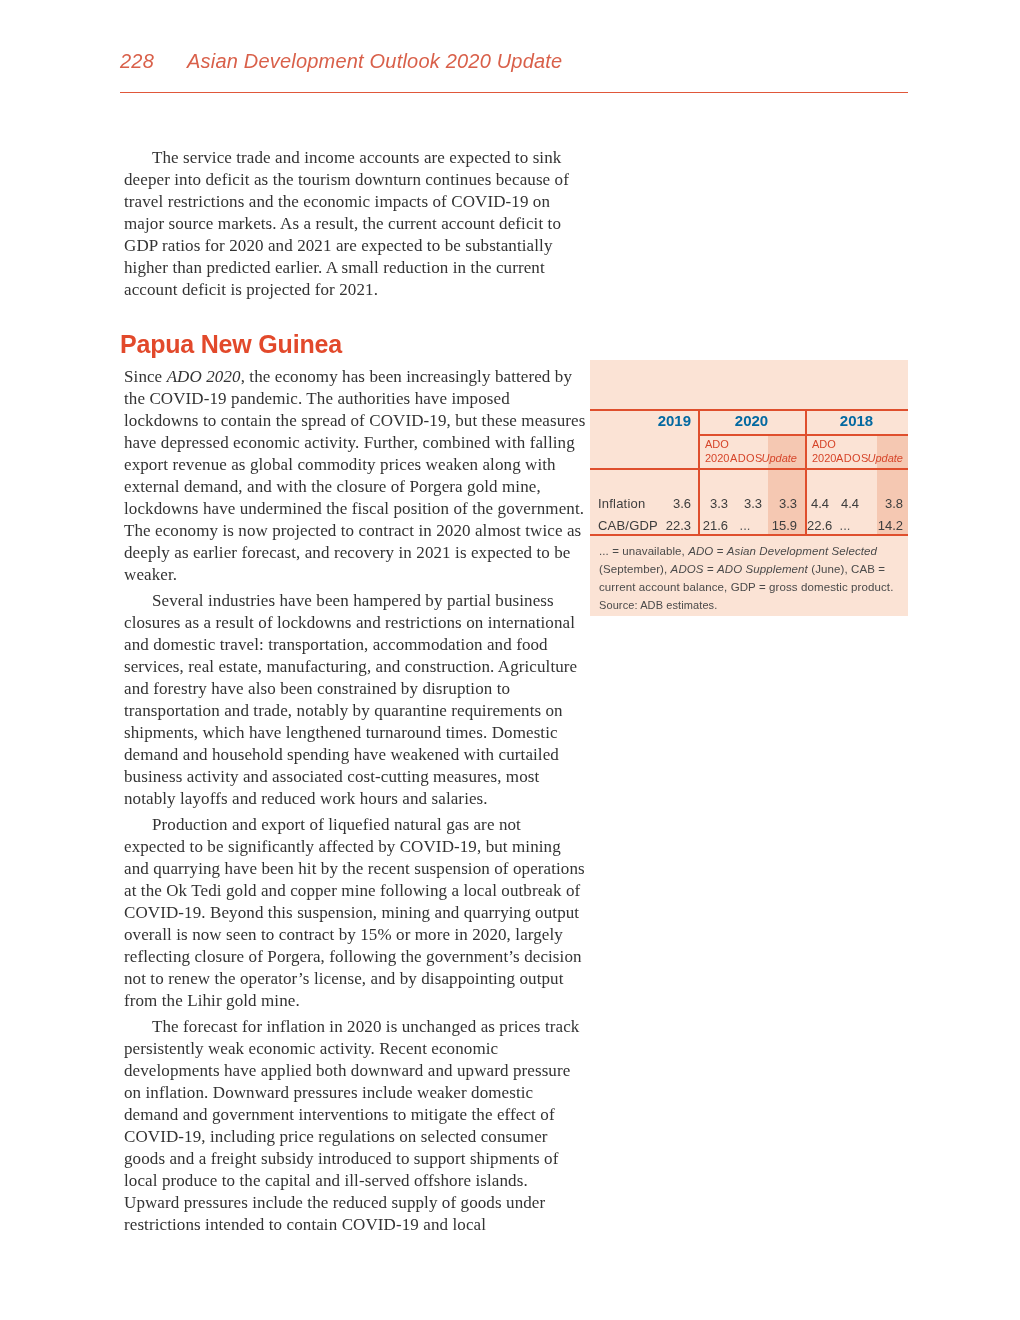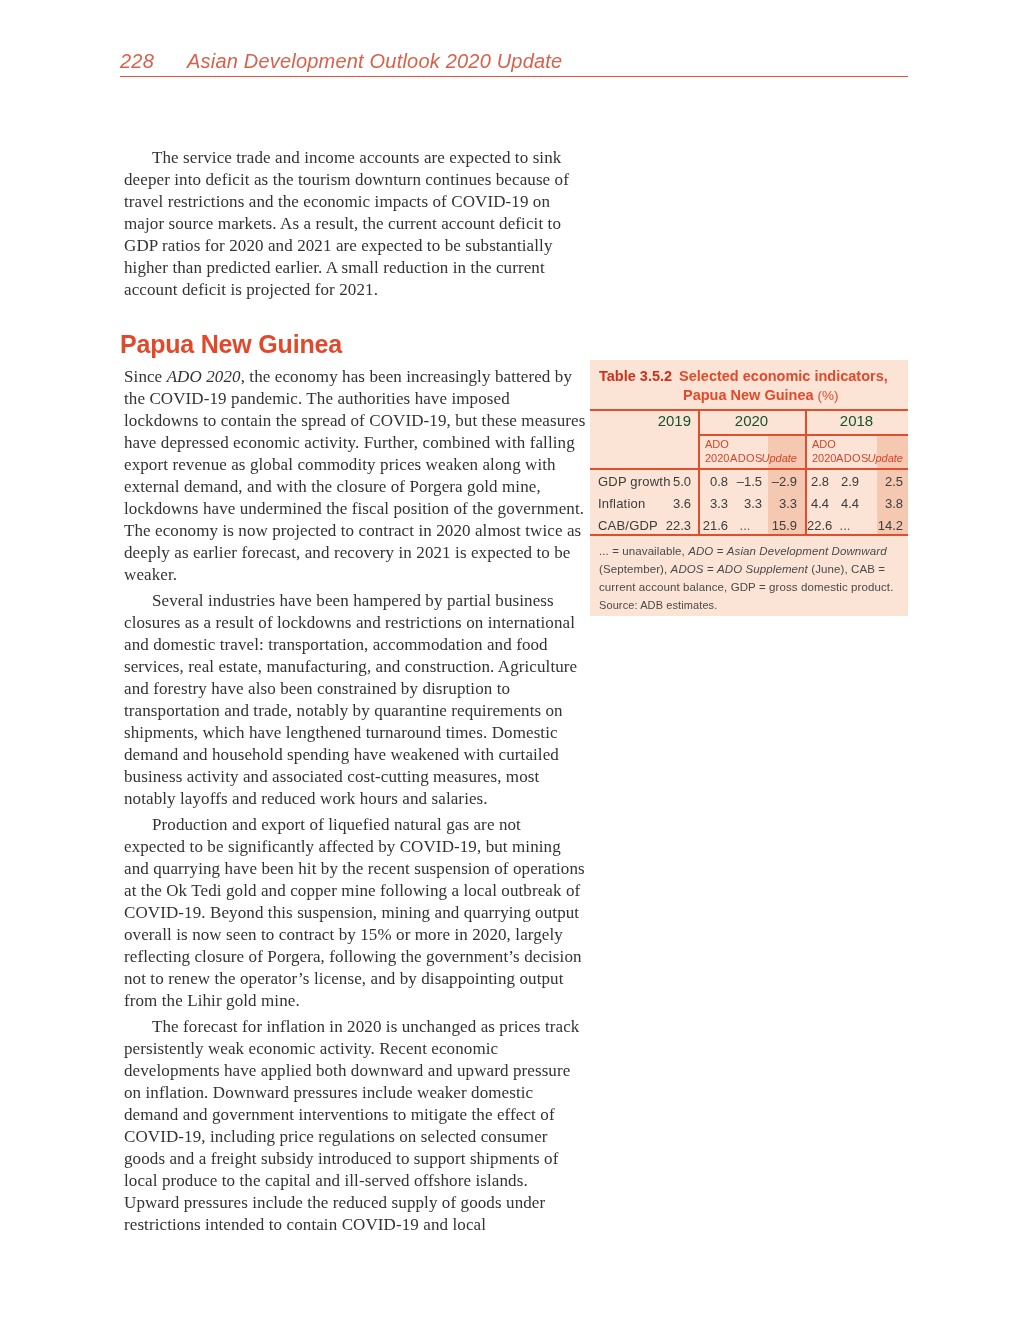--- a/index.html
+++ b/index.html
@@ -11,21 +11,21 @@
     background: #ffffff;
     overflow: hidden;
     font-family: "Liberation Sans", sans-serif;
   }
 
   
   .phead {
     position: absolute;
     left: 120px; top: 50px;
     width: 788px;
-    padding-bottom: 3px;
+    padding-bottom: 19px;
     border-bottom: 1.5px solid #e0573a;
     font-style: italic;
     font-size: 20px;
     color: #d9604a;
     letter-spacing: 0.2px;
   }
   .pnum { margin-right: 28px; }
 
   
   .colL {
@@ -74,21 +74,21 @@
 
   .ttitle {
     position: absolute; top: 7px; left: 9px; right: 4px;
     font-size: 14.5px; line-height: 19px; font-weight: bold; color: #e2492b;
   }
   .tlabel { color: #ce3118; margin-right: 7px; }
   .ttl2 { margin-left: 84px; }
   .tpct { font-weight: normal; font-size: 13.5px; }
 
   .yrow  { position: absolute; top: 52px; left: 0; width: 100%; height: 22px;
-           font-size: 15px; font-weight: normal; color: #14532d; }
+           font-size: 15px; font-weight: bold; color: #0369a1; }
   .y2019 { position: absolute; left: 40px;  width: 61px;  text-align: right; }
   .y2020 { position: absolute; left: 108px; width: 107px; text-align: center; }
   .y2021 { position: absolute; left: 215px; width: 103px; text-align: center; }
 
   .shrow { position: absolute; top: 75px; left: 0; width: 100%; height: 33px;
            font-size: 11px; color: #d6452a; }
   .shAdo { position: absolute; top: 3px; white-space: pre-line; line-height: 13.5px; }
   .pA { left: 115px; } .pD { left: 222px; }
   .shTx  { position: absolute; top: 17px; text-align: right; }
   .pB { left: 140px; width: 32px; letter-spacing: 0.4px; }
@@ -135,24 +135,20 @@
     <p><span>Since </span><span class="it">ADO 2020</span><span>, the economy has been increasingly battered by the COVID-19 pandemic. The authorities have imposed lockdowns to contain the spread of COVID-19, but these measures have depressed economic activity. Further, combined with falling export revenue as global commodity prices weaken along with external demand, and with the closure of Porgera gold mine, lockdowns have undermined the fiscal position of the government. The economy is now projected to contract in 2020 almost twice as deeply as earlier forecast, and recovery in 2021 is expected to be weaker.</span></p>
     <p class="ind">Several industries have been hampered by partial business closures as a result of lockdowns and restrictions on international and domestic travel: transportation, accommodation and food services, real estate, manufacturing, and construction. Agriculture and forestry have also been constrained by disruption to transportation and trade, notably by quarantine requirements on shipments, which have lengthened turnaround times. Domestic demand and household spending have weakened with curtailed business activity and associated cost-cutting measures, most notably layoffs and reduced work hours and salaries.</p>
     <p class="ind">Production and export of liquefied natural gas are not expected to be significantly affected by COVID-19, but mining and quarrying have been hit by the recent suspension of operations at the Ok Tedi gold and copper mine following a local outbreak of COVID-19. Beyond this suspension, mining and quarrying output overall is now seen to contract by 15% or more in 2020, largely reflecting closure of Porgera, following the government’s decision not to renew the operator’s license, and by disappointing output from the Lihir gold mine.</p>
     <p class="ind">The forecast for inflation in 2020 is unchanged as prices track persistently weak economic activity. Recent economic developments have applied both downward and upward pressure on inflation. Downward pressures include weaker domestic demand and government interventions to mitigate the effect of COVID-19, including price regulations on selected consumer goods and a freight subsidy introduced to support shipments of local produce to the capital and ill-served offshore islands. Upward pressures include the reduced supply of goods under restrictions intended to contain COVID-19 and local</p>
   </div>
 
   <div class="tcard">
     <div class="shade s1"></div>
     <div class="shade s2"></div>
 
-    <div class="ttitle">
-      <span class="tlabel">Table 3.5.2</span><span>Selected economic indicators,</span>
-      <div class="ttl2"><span>Papua New Guinea</span> <span class="tpct">(%)</span></div>
-    </div>
 
     <div class="hl hl1"></div>
 
     <div class="yrow">
       <span class="y2019">2019</span>
       <span class="y2020">2020</span>
       <span class="y2021">2018</span>
     </div>
 
     <div class="hl hl2"></div>
@@ -163,30 +159,20 @@
       <span class="shTx pB">ADOS</span>
       <span class="shTx pC">Update</span>
       <span class="shAdo pD">ADO
 2020</span>
       <span class="shTx pE">ADOS</span>
       <span class="shTx pF">Update</span>
     </div>
 
     <div class="hl hl3"></div>
 
-    <div class="trow r0">
-      <span class="cl">GDP growth</span>
-      <span class="c19">5.0</span>
-      <span class="ca">0.8</span>
-      <span class="cb">–1.5</span>
-      <span class="cc">–2.9</span>
-      <span class="cd">2.8</span>
-      <span class="ce">2.9</span>
-      <span class="cf">2.5</span>
-    </div>
     <div class="trow r1">
       <span class="cl">Inflation</span>
       <span class="c19">3.6</span>
       <span class="ca">3.3</span>
       <span class="cb">3.3</span>
       <span class="cc">3.3</span>
       <span class="cd">4.4</span>
       <span class="ce">4.4</span>
       <span class="cf">3.8</span>
     </div>
@@ -198,18 +184,18 @@
       <span class="cc">15.9</span>
       <span class="cd">22.6</span>
       <span class="ce dots">...</span>
       <span class="cf">14.2</span>
     </div>
 
     <div class="hl hl4"></div>
     <div class="vl vl1"></div>
     <div class="vl vl2"></div>
 
-    <div class="fnote"><span>... = unavailable, </span><span class="it">ADO</span><span> = </span><span class="it">Asian Development Downward</span><span> (September), </span><span class="it">ADOS</span><span> = </span><span class="it">ADO Supplement</span><span> (June), CAB = current account balance, GDP = gross domestic product.</span></div>
+    <div class="fnote"><span>... = unavailable, </span><span class="it">ADO</span><span> = </span><span class="it">Asian Development Selected</span><span> (September), </span><span class="it">ADOS</span><span> = </span><span class="it">ADO Supplement</span><span> (June), CAB = current account balance, GDP = gross domestic product.</span></div>
 
     <div class="srcnote">Source: ADB estimates.</div>
   </div>
 
 </div>
 
 </body></html>

